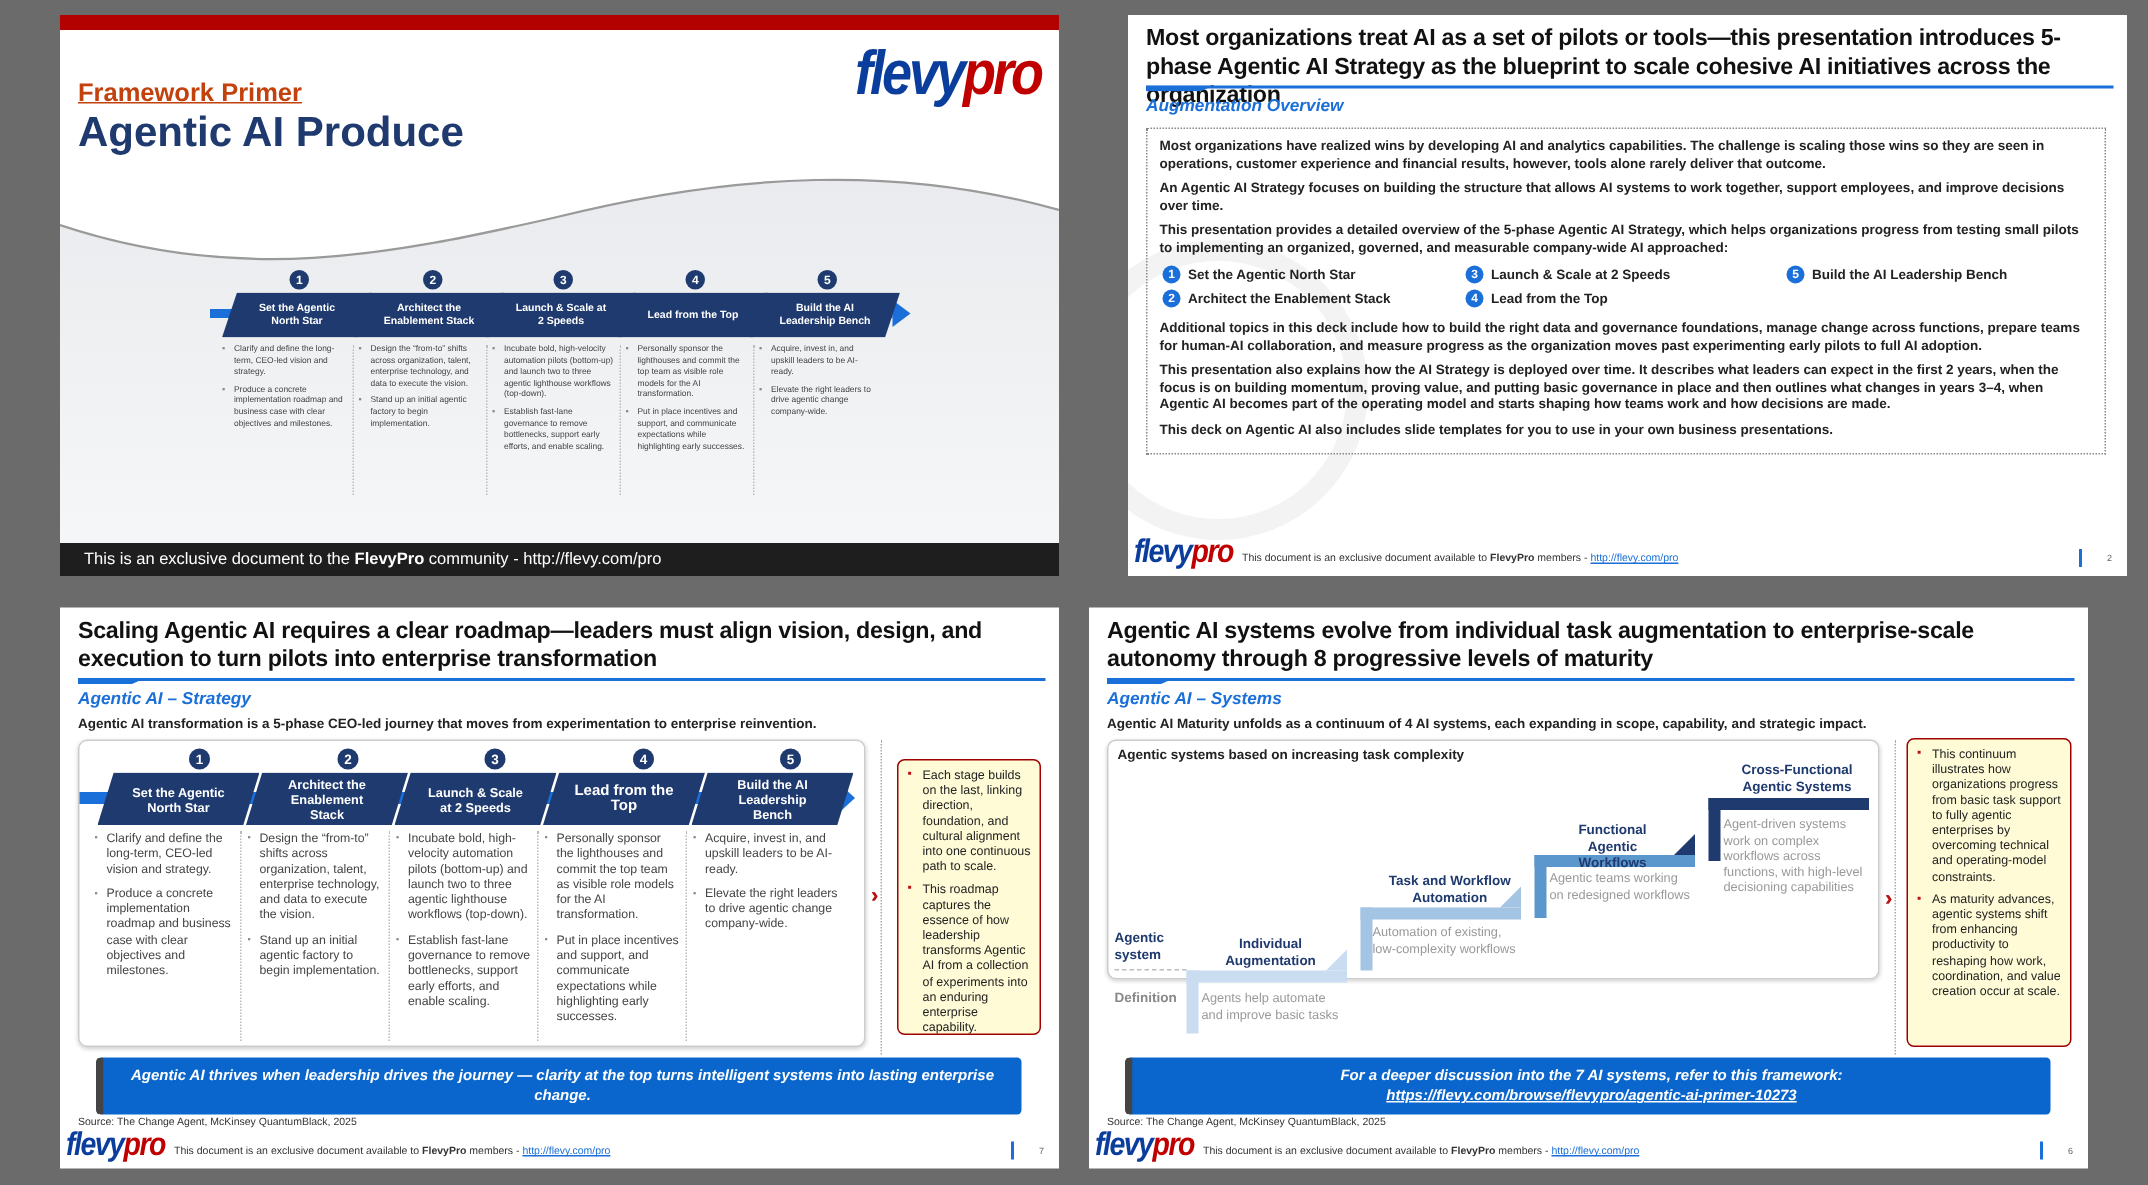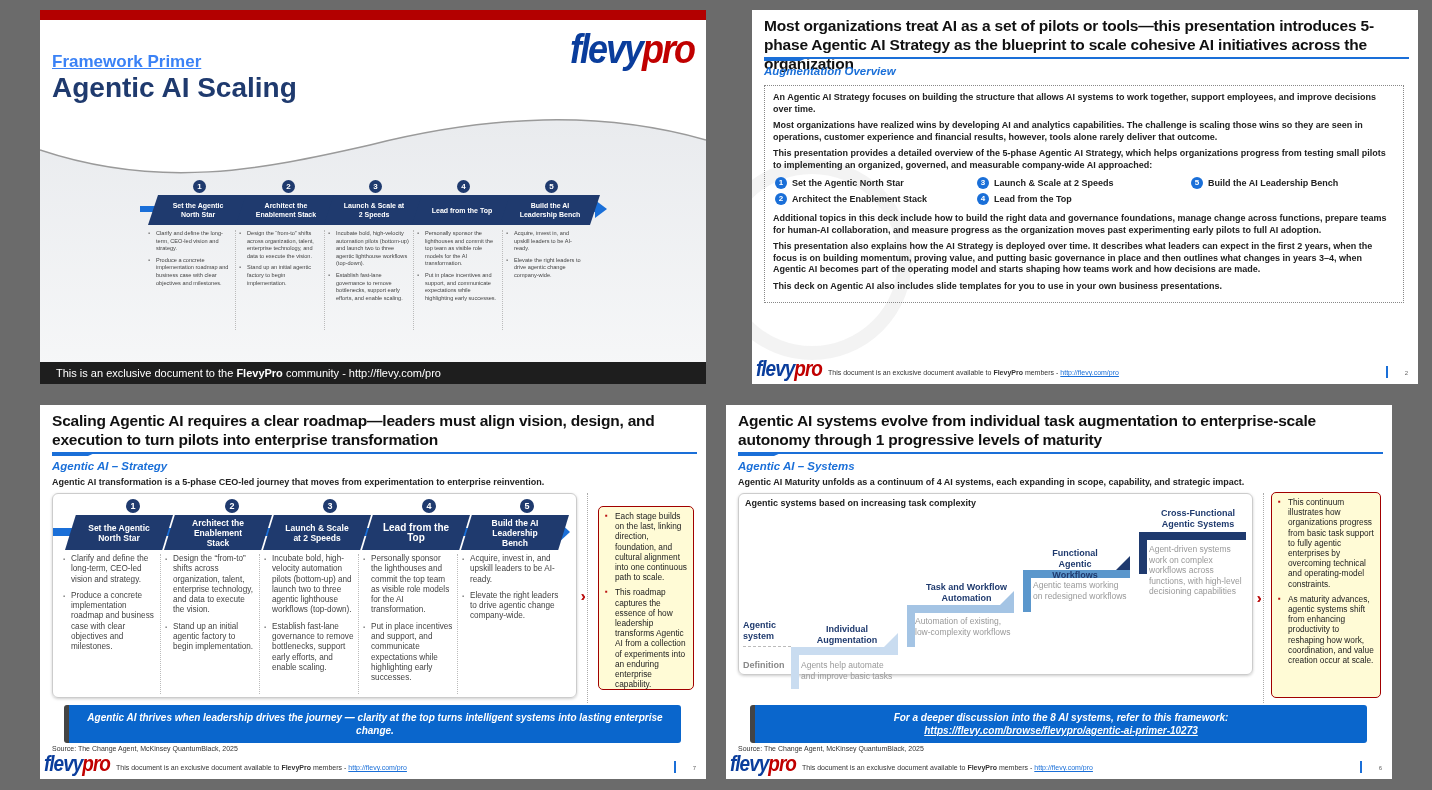--- a/index.html
+++ b/index.html
@@ -10,21 +10,21 @@
   #s1 { left: 40px; top: 10px; }
   #s2 { left: 752px; top: 10px; }
   #s3 { left: 40px; top: 405px; }
   #s4 { left: 726px; top: 405px; }
 
   
   .cover-topbar { position: absolute; left: 0; top: 0; width: 100%; height: 10px; background: #b30000; }
   .cover-logo { position: absolute; right: 12px; top: 18px; font-size: 36px; font-weight: bold; font-style: italic; letter-spacing: -2px; transform: scaleY(1.15); }
   .logo-flevy { color: #0a3d9c; }
   .logo-pro { color: #c00000; }
-  .cover-kicker { position: absolute; left: 12px; top: 42px; font-size: 17px; font-weight: bold; color: #3b82f6; text-decoration: underline; }
+  .cover-kicker { position: absolute; left: 12px; top: 42px; font-size: 17px; font-weight: bold; color: #c2410c; text-decoration: underline; }
   .cover-title { position: absolute; left: 12px; top: 62px; font-size: 28px; font-weight: bold; color: #1f3a6e; }
   .cover-wave { position: absolute; left: 0; top: 100px; width: 666px; height: 262px; }
   .cover-footer { position: absolute; left: 0; bottom: 0; width: 100%; height: 22px; background: #1e1e1e; color: #fff; font-size: 11px; padding: 5px 16px; }
   .cover-footer b { font-weight: bold; }
 
   .process { position: absolute; }
   .p-num { position: absolute; width: 13px; height: 13px; border-radius: 50%; background: #1f3a6e; color: #fff; font-size: 8px; font-weight: bold; text-align: center; line-height: 13px; }
   .p-bar { position: absolute; height: 6px; background: #1a6fd8; }
   .p-arrowhead { position: absolute; width: 0; height: 0; border-top: 9px solid transparent; border-bottom: 9px solid transparent; border-left: 12px solid #1a6fd8; }
   .p-step { position: absolute; background: #1f3a6e; color: #fff; font-weight: bold; text-align: center; display: flex; align-items: center; justify-content: center; clip-path: polygon(10% 0, 100% 0, 90% 100%, 0 100%); }
@@ -63,39 +63,39 @@
   
   .s3-frame { position: absolute; left: 12px; top: 88px; width: 525px; height: 205px; border: 1px solid #ccc; border-radius: 6px; box-shadow: 0 1px 3px rgba(0,0,0,.2); }
   .sep-dotted { position: absolute; width: 0; border-left: 1px dotted #aaa; }
   .chev { position: absolute; color: #b11; font-size: 14px; font-weight: bold; letter-spacing: -5px; }
   .note { position: absolute; background: #fffbd6; border: 1px solid #a10000; border-radius: 5px; padding: 4px 6px; }
   .note ul { list-style: none; }
   .note li { position: relative; padding-left: 10px; font-size: 8.3px; color: #222; line-height: 10.2px; margin-bottom: 5px; }
   .note li::before { content: "▪"; position: absolute; left: 0; top: 0; color: #b11; font-size: 8px; }
 
   
-  .s4-frame { position: absolute; left: 12px; top: 88px; width: 515px; height: 182px; border: 1px solid #ccc; border-radius: 6px; box-shadow: 0 1px 3px rgba(0,0,0,.2); }
+  .s4-frame { position: absolute; left: 12px; top: 88px; width: 515px; height: 160px; border: 1px solid #ccc; border-radius: 6px; box-shadow: 0 1px 3px rgba(0,0,0,.2); }
   .s4-frame-title { position: absolute; left: 6px; top: 4px; font-size: 9px; font-weight: bold; color: #222; }
   .stair-h { position: absolute; }
   .stair-v { position: absolute; }
   .stair-tri { position: absolute; width: 0; height: 0; border-left: 14px solid transparent; }
   .stair-title { position: absolute; font-size: 9px; font-weight: bold; color: #1f3a6e; text-align: center; line-height: 11px; }
   .stair-def { position: absolute; font-size: 8.5px; color: #999; text-align: left; line-height: 10.5px; }
   .row-label { position: absolute; font-size: 9px; font-weight: bold; line-height: 11px; }
 </style>
 </head>
 <body>
 
 <div class="slide" id="s1">
   <div class="cover-topbar"></div>
   <div class="cover-logo">
     <span class="logo-flevy">flevy</span><span class="logo-pro">pro</span>
   </div>
   <div class="cover-kicker">Framework Primer</div>
-  <div class="cover-title">Agentic AI Scaling</div>
+  <div class="cover-title">Agentic AI Produce</div>
 
   <svg class="cover-wave" viewBox="0 0 666 262" preserveAspectRatio="none">
     <defs>
       <linearGradient id="wg" x1="0" y1="0" x2="0" y2="1">
         <stop offset="0" stop-color="#e9ebee"></stop>
         <stop offset="1" stop-color="#f6f7f8"></stop>
       </linearGradient>
     </defs>
     <path d="M0,40 C120,80 220,60 330,35 C450,5 560,0 666,30 L666,262 L0,262 Z" fill="url(#wg)"></path>
     <path d="M0,40 C120,80 220,60 330,35 C450,5 560,0 666,30" fill="none" stroke="#9a9a9a" stroke-width="1.5"></path>
@@ -170,22 +170,22 @@
 </div>
 
 <div class="slide" id="s2">
   <div class="ov-bg-circle"></div>
   <div class="h-title">Most organizations treat AI as a set of pilots or tools—this presentation introduces 5-phase Agentic AI Strategy as the blueprint to scale cohesive AI initiatives across the organization</div>
   <div class="h-rule"></div>
   <div class="h-rule-accent"></div>
   <div class="h-sub">Augmentation Overview</div>
 
   <div class="ov-box" style="top:75px;">
+    <p class="ov-p">Most organizations have realized wins by developing AI and analytics capabilities. The challenge is scaling those wins so they are seen in operations, customer experience and financial results, however, tools alone rarely deliver that outcome.</p>
     <p class="ov-p">An Agentic AI Strategy focuses on building the structure that allows AI systems to work together, support employees, and improve decisions over time.</p>
-    <p class="ov-p">Most organizations have realized wins by developing AI and analytics capabilities. The challenge is scaling those wins so they are seen in operations, customer experience and financial results, however, tools alone rarely deliver that outcome.</p>
     <p class="ov-p" style="margin-bottom:2px;">This presentation provides a detailed overview of the 5-phase Agentic AI Strategy, which helps organizations progress from testing small pilots to implementing an organized, governed, and measurable company-wide AI approached:</p>
 
     <div class="ov-phases">
       <div class="ov-phase">
           <span class="ov-num">1</span>
           <span>Set the Agentic North Star</span>
         </div>
       <div class="ov-phase">
           <span class="ov-num">3</span>
           <span>Launch &amp; Scale at 2 Speeds</span>
@@ -303,21 +303,21 @@
   </div>
   <div class="source">Source: The Change Agent, McKinsey QuantumBlack, 2025</div>
 
   <div class="foot-logo"><span class="logo-flevy">flevy</span><span class="logo-pro">pro</span></div>
   <div class="foot-text"><span>This document is an exclusive document available to </span><b>FlevyPro</b><span> members - </span><a>http://flevy.com/pro</a></div>
   <div class="foot-pageline"></div>
   <div class="foot-page">7</div>
 </div>
 
 <div class="slide" id="s4">
-  <div class="h-title">Agentic AI systems evolve from individual task augmentation to enterprise-scale autonomy through 1 progressive levels of maturity</div>
+  <div class="h-title">Agentic AI systems evolve from individual task augmentation to enterprise-scale autonomy through 8 progressive levels of maturity</div>
   <div class="h-rule"></div>
   <div class="h-rule-accent"></div>
   <div class="h-sub">Agentic AI – Systems</div>
   <div class="h-lead">Agentic AI Maturity unfolds as a continuum of 4 AI systems, each expanding in scope, capability, and strategic impact.</div>
 
   <div class="s4-frame">
     <div class="s4-frame-title">Agentic systems based on increasing task complexity</div>
 
     <div class="row-label" style="left:4px; top:126px; width:44px; color:#1f3a6e;">Agentic system</div>
     <div style="position:absolute; left:4px; top:152px; width:48px; border-top:1px dashed #bbb;"></div>
@@ -351,21 +351,21 @@
   <div class="chev" style="left:531px; top:185px;">››</div>
 
   <div class="note" style="left:545px; top:87px; width:110px; height:206px;">
     <ul>
       <li>This continuum illustrates how organizations progress from basic task support to fully agentic enterprises by overcoming technical and operating-model constraints.</li>
       <li>As maturity advances, agentic systems shift from enhancing productivity to reshaping how work, coordination, and value creation occur at scale.</li>
     </ul>
   </div>
 
   <div class="callout" style="top:300px; height:38px;">
-    <span>For a deeper discussion into the 8 AI systems, refer to this framework:</span>
+    <span>For a deeper discussion into the 7 AI systems, refer to this framework:</span>
     <a>https://flevy.com/browse/flevypro/agentic-ai-primer-10273</a>
   </div>
   <div class="source">Source: The Change Agent, McKinsey QuantumBlack, 2025</div>
 
   <div class="foot-logo"><span class="logo-flevy">flevy</span><span class="logo-pro">pro</span></div>
   <div class="foot-text"><span>This document is an exclusive document available to </span><b>FlevyPro</b><span> members - </span><a>http://flevy.com/pro</a></div>
   <div class="foot-pageline"></div>
   <div class="foot-page">6</div>
 </div>
 

